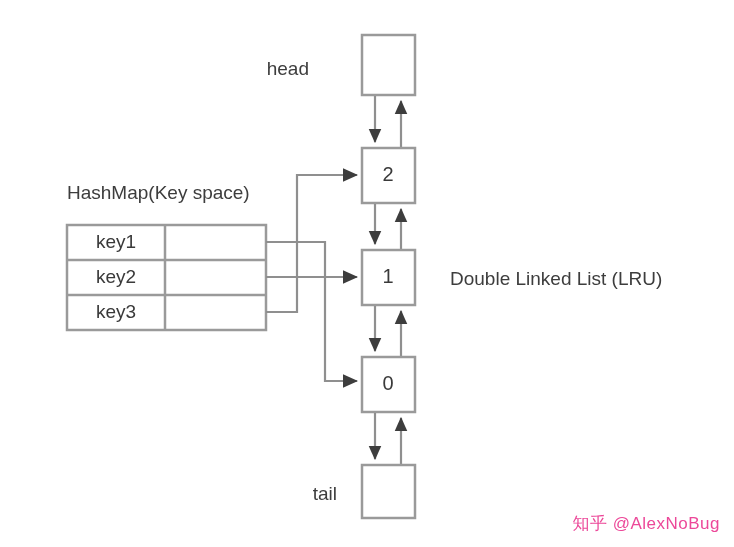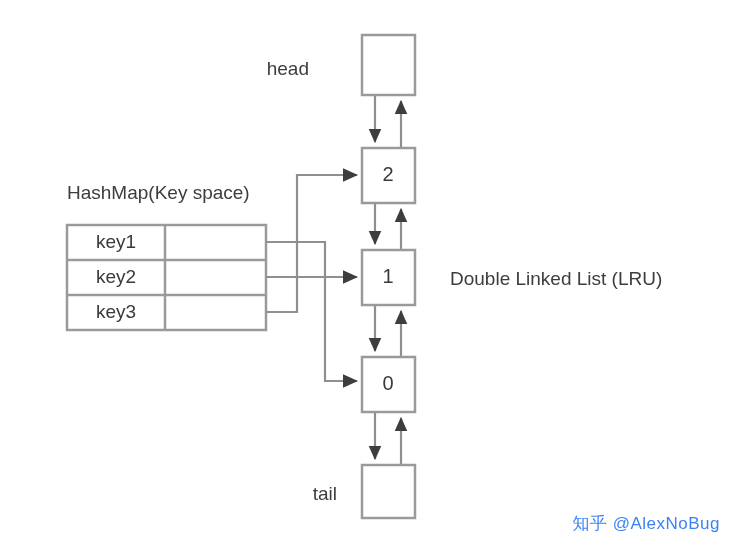--- a/index.html
+++ b/index.html
@@ -57,21 +57,21 @@
     stroke: #8f8f8f;
     stroke-width: 2.2;
     fill: none;
   }
   .watermark {
     position: absolute;
     right: 14px;
     bottom: 12px;
     font-family: "Liberation Sans", "DejaVu Sans", sans-serif;
     font-size: 17px;
-    color: #3b82f6;
+    color: #ec4899;
     letter-spacing: 0.5px;
     white-space: nowrap;
   }
 </style>
 </head>
 <body>
 
 <div id="canvas">
 
   <svg id="diagram" viewBox="0 0 734 547">

